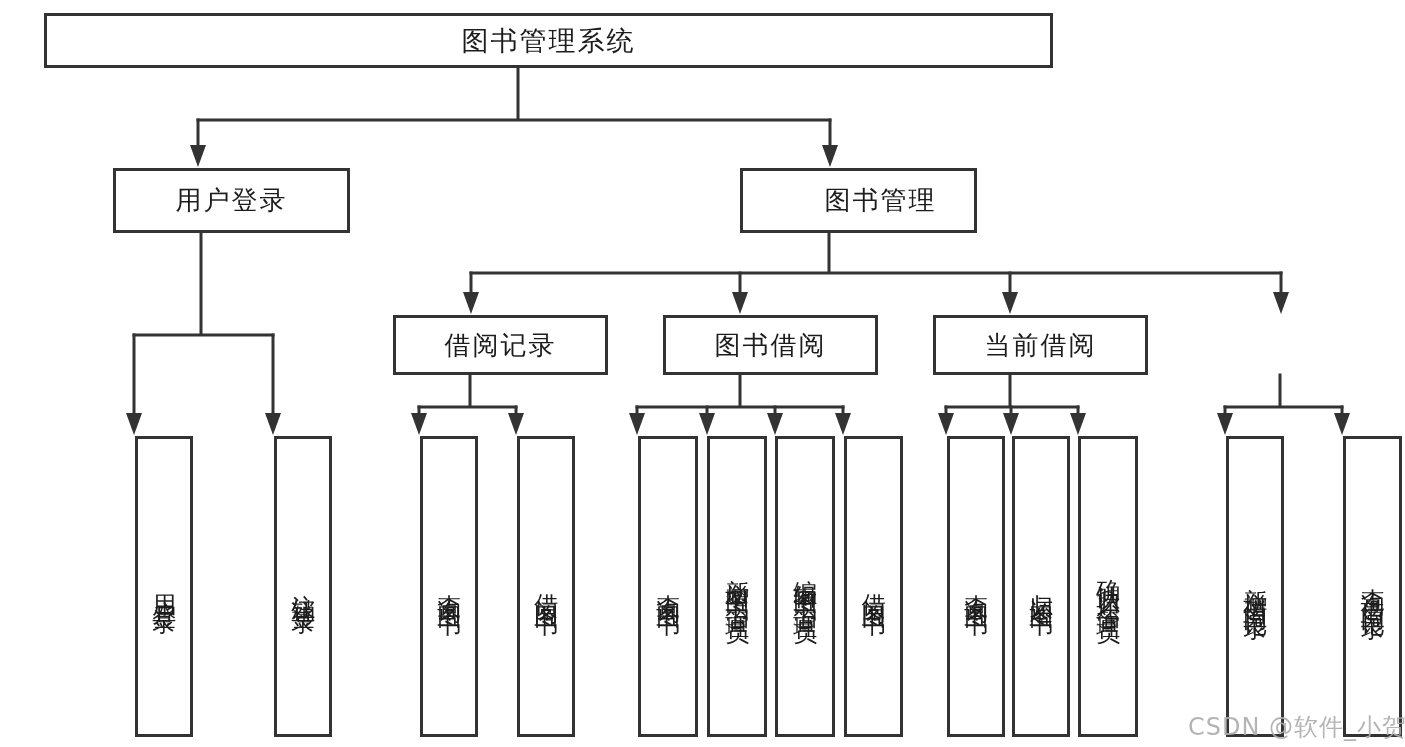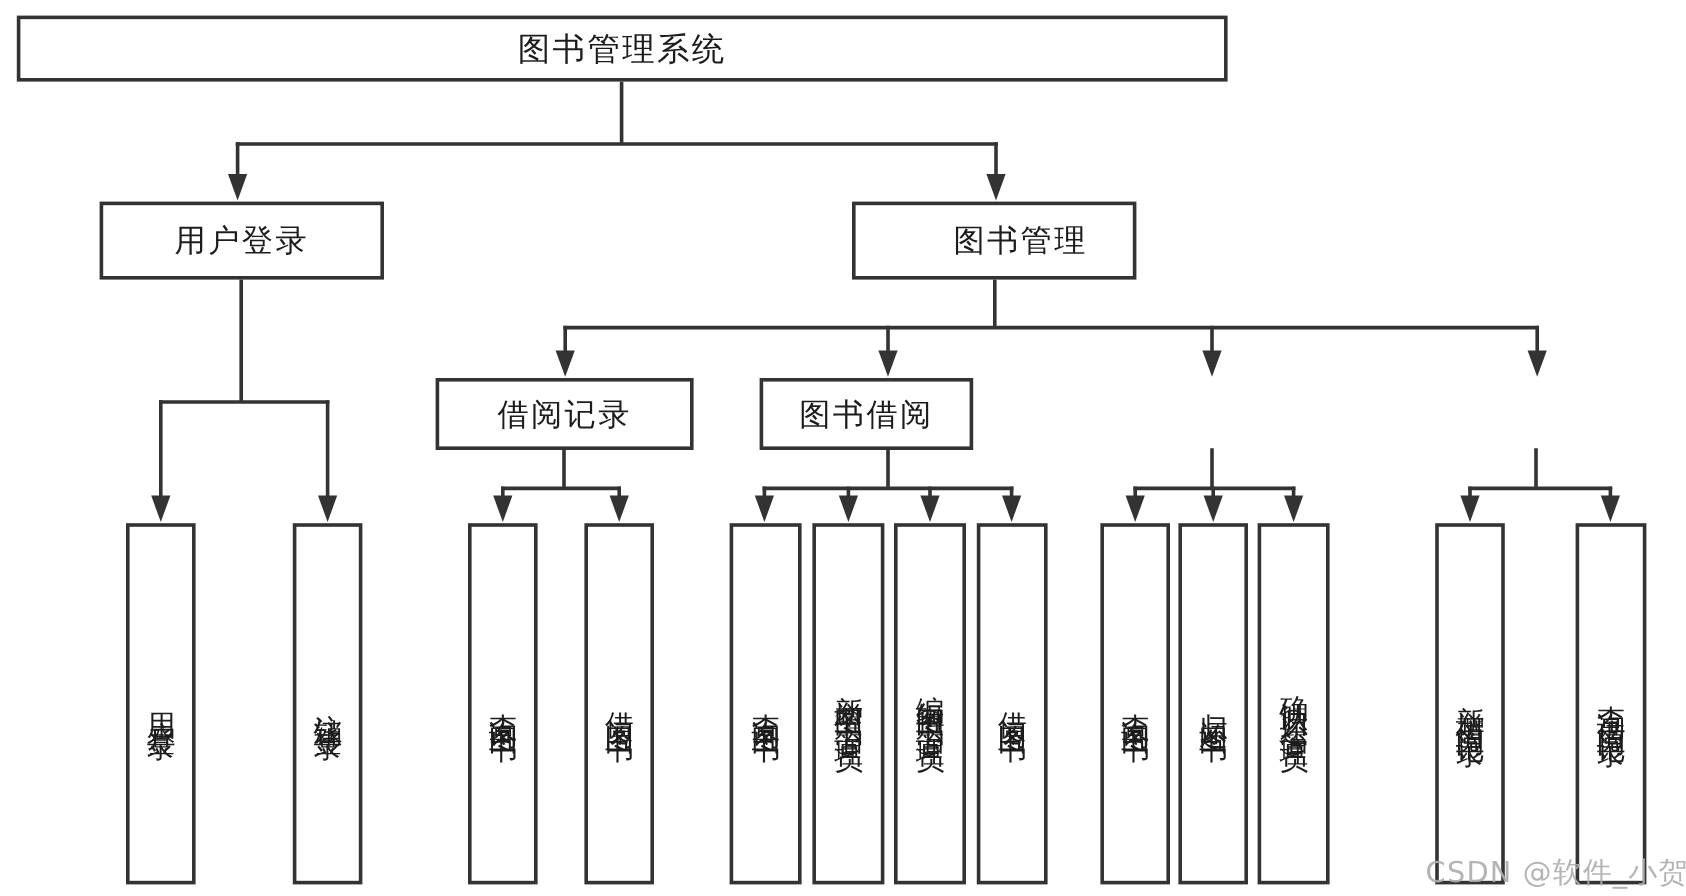--- a/index.html
+++ b/index.html
@@ -6,20 +6,21 @@
   body { width:1405px; height:747px; font-family:"DejavU Sans","DejaVu Sans","Liberation Sans",sans-serif; }
   .stage { position:relative; width:1405px; height:747px; background:#ffffff; overflow:hidden; }
   svg.wires { position:absolute; left:0; top:0; width:1405px; height:747px; }
   svg.wires path, svg.wires line { stroke:#333333; stroke-width:3; fill:none; stroke-linecap:square; }
   svg.wires polygon { fill:#333333; stroke:none; }
   .node {
     position:absolute; box-sizing:border-box; background:#ffffff;
     border:3px solid #333333; color:#1c1c1c;
     display:flex; align-items:center; justify-content:center;
     text-align:center;
+    margin-left:30px;
   }
   .hbox { font-size:26px; letter-spacing:2px; white-space:nowrap; }
   .root-box { font-size:27px; }
   .vbox {
     writing-mode:vertical-rl; text-orientation:mixed;
     font-size:24px; letter-spacing:6px; line-height:1.1;
   }
   .watermark {
     position:absolute; left:1188px; top:711px; z-index:6;
     font-size:24px; color:#aeaeae; opacity:0.92; letter-spacing:1px; white-space:nowrap;
@@ -106,22 +107,25 @@
   <div class="node hbox" style="left:83px; top:168px; width:237px; height:65px;">
     <span>用户登录</span>
   </div>
   <div class="node hbox" style="left:710px; top:168px; width:237px; height:65px;padding-left:44px;">
     <span>图书管理</span>
   </div>
 
   <div class="node hbox" style="left:363px; top:315px; width:215px; height:60px;">
     <span>借阅记录</span>
   </div>
-  <div class="node hbox" style="left:633px; top:315px; width:178px; height:60px;align-items:center;">
+  <div class="node hbox" style="left:633px; top:315px; width:215px; height:60px;align-items:center;">
     <span>图书借阅</span>
+  </div>
+  <div class="node hbox" style="left:903px; top:315px; width:215px; height:60px;">
+    <span>当前借阅</span>
   </div>
 
   <div class="node vbox" style="left:105px; top:436px; width:58px; height:301px;">
     <span>用户登录</span>
   </div>
   <div class="node vbox" style="left:244px; top:436px; width:58px; height:301px;">
     <span>注销登录</span>
   </div>
 
   <div class="node vbox" style="left:390px; top:436px; width:58px; height:301px;">

